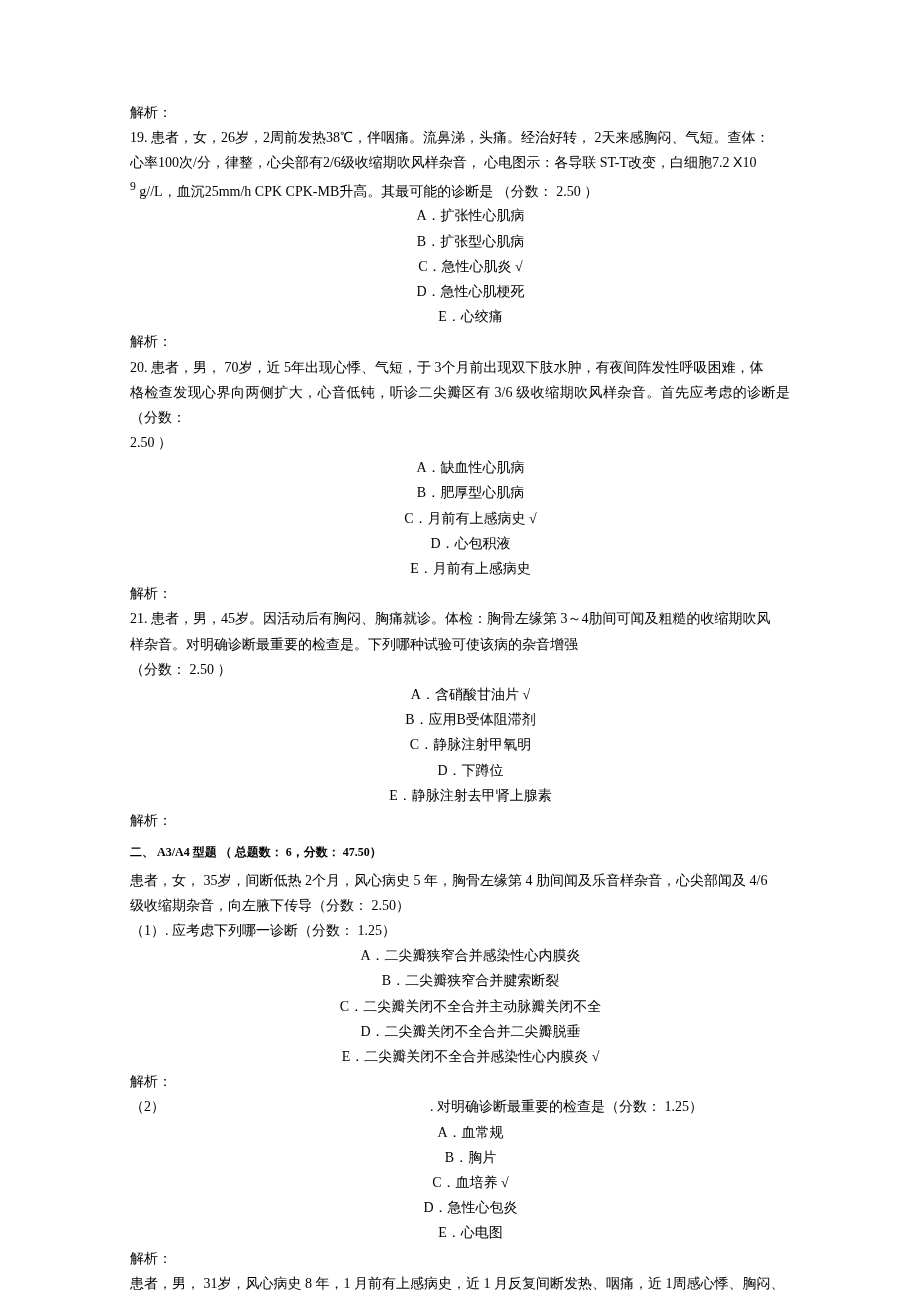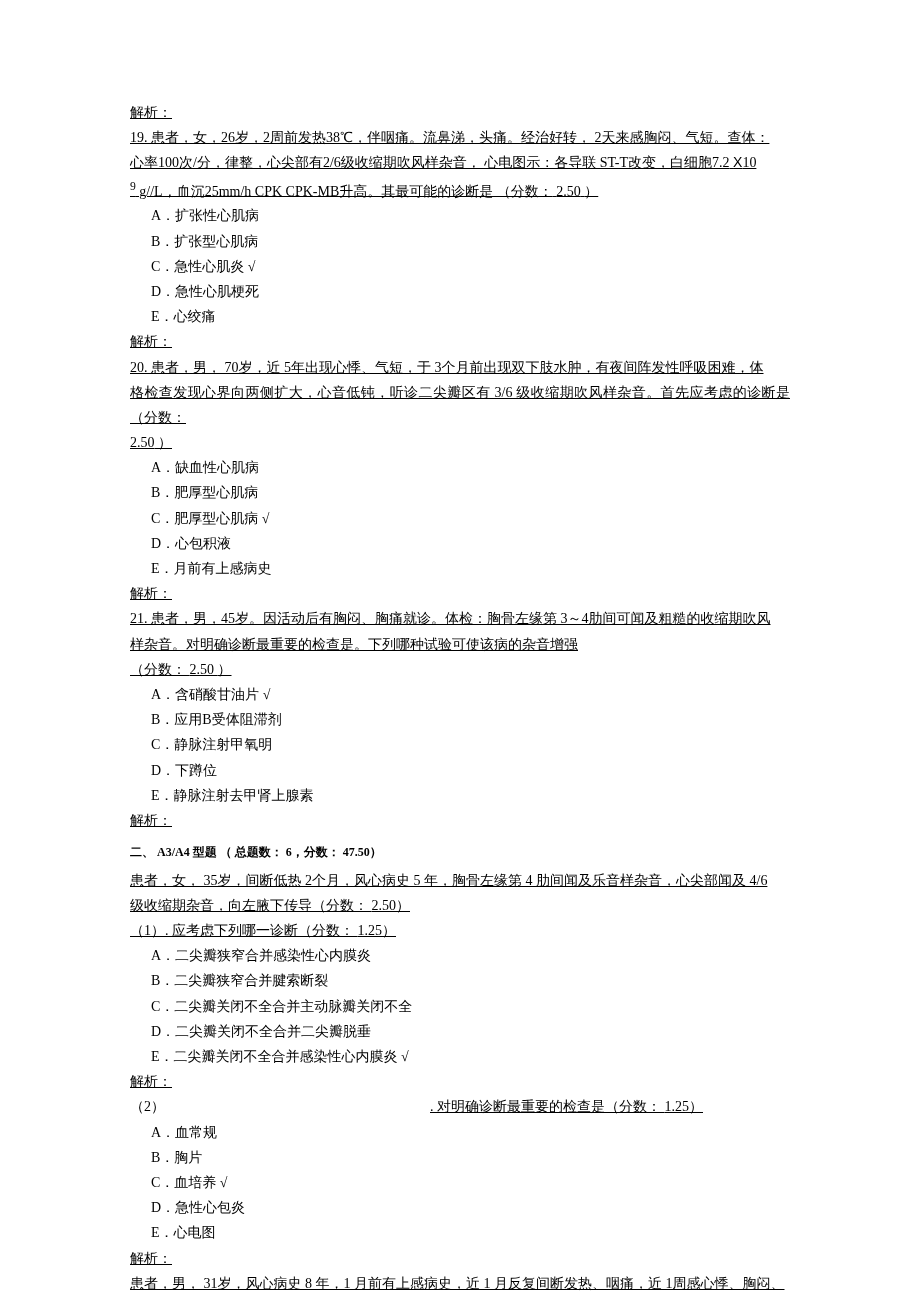--- a/index.html
+++ b/index.html
@@ -11,24 +11,24 @@
       font-family: "SimSun", "宋体", serif;
       font-size: 14px;
       line-height: 1.8;
       color: #000;
       background: #fff;
       padding: 100px 130px 40px 130px;
       width: 920px;
     }
     .para {
       text-align: justify;
-      text-decoration: underline;
     }
     .option {
       padding-left: 1.5em;
+      text-align: center;
     }
     .section-header {
       font-size: 12px;
       font-weight: bold;
       font-family: "SimSun", "宋体", serif;
       margin-top: 9px;
       margin-bottom: 4px;
     }
     .q2-label {
       display: inline-block;
@@ -58,21 +58,21 @@
 <div class="para">解析：</div>
 
 <div class="para">20. 患者，男，  70岁，近  5年出现心悸、气短，于  3个月前出现双下肢水肿，有夜间阵发性呼吸困难，体</div>
 <div class="para">格检查发现心界向两侧扩大，心音低钝，听诊二尖瓣区有 3/6 级收缩期吹风样杂音。首先应考虑的诊断是 （分数：</div>
 <div class="para">
   <span>2.50</span> <span>）</span>
 </div>
 <div class="option">A．缺血性心肌病</div>
 <div class="option">B．肥厚型心肌病</div>
 <div class="option">
-  <span>C．肥厚型心肌病</span>  <span>√</span>
+  <span>C．月前有上感病史</span>  <span>√</span>
 </div>
 <div class="option">D．心包积液</div>
 <div class="option">E．月前有上感病史</div>
 <div class="para">解析：</div>
 
 <div class="para">21. 患者，男，45岁。因活动后有胸闷、胸痛就诊。体检：胸骨左缘第        3～4肋间可闻及粗糙的收缩期吹风</div>
 <div class="para">样杂音。对明确诊断最重要的检查是。下列哪种试验可使该病的杂音增强</div>
 <div class="para">
   <span>（分数：</span> <span>2.50</span> <span>）</span>
 </div>

